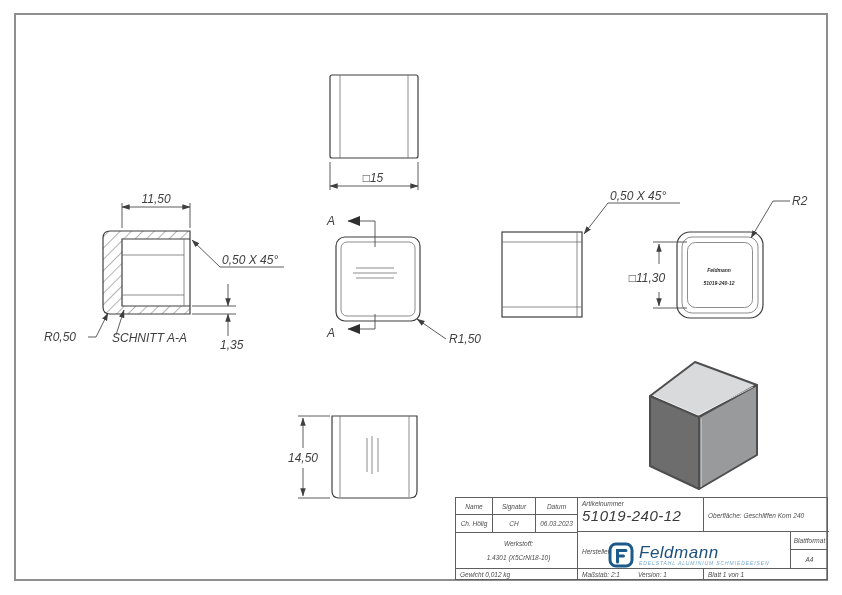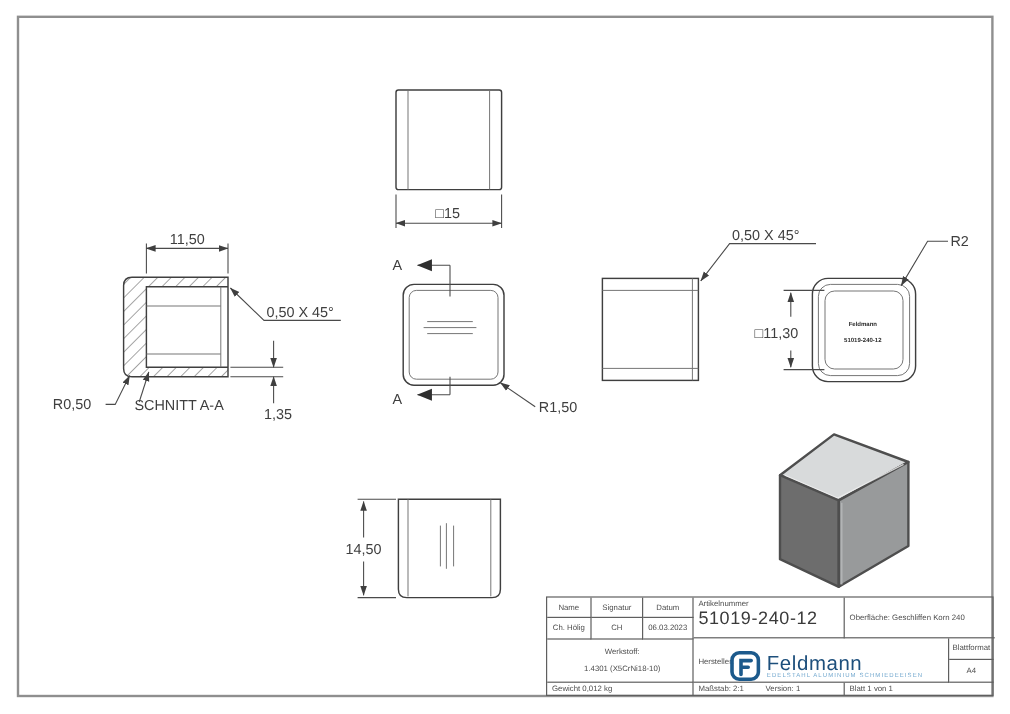--- a/index.html
+++ b/index.html
@@ -1,17 +1,17 @@
 <!DOCTYPE html>
 <html><head>
 <meta charset="utf-8">
 <style>
   html,body{margin:0;padding:0;background:#fff;}
   .canvas{position:relative;width:842px;height:595px;background:#ffffff;
-          font-family:"Liberation Sans",sans-serif;overflow:hidden;}
+          font-family:"Liberation Sans",sans-serif;overflow:hidden;font-style:italic;}
   .frame{position:absolute;left:14px;top:13px;width:810px;height:564px;
          border:2px solid #8f8f8f;}
   svg.art{position:absolute;left:0;top:0;width:842px;height:595px;}
   svg.art text{fill:#3f3f3f;font-family:"Liberation Sans",sans-serif;font-size:12px;}
   svg.art text.tiny{font-size:5px;font-weight:bold;fill:#2c2c2c;}
   .objw{stroke:#3f3f3f;stroke-width:1.2;fill:#ffffff;}
   .thin{stroke:#707070;stroke-width:0.8;fill:none;}
   .dim{stroke:#4a4a4a;stroke-width:0.9;fill:none;}
 
   

